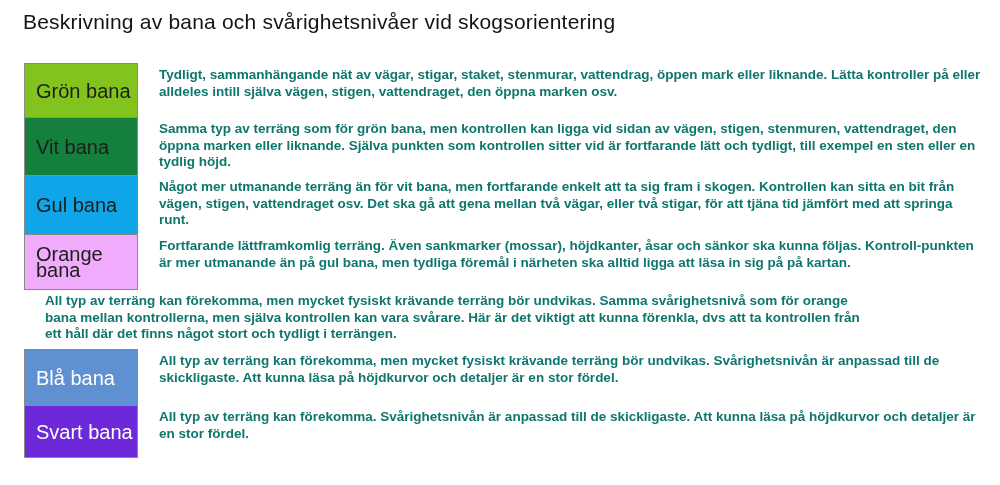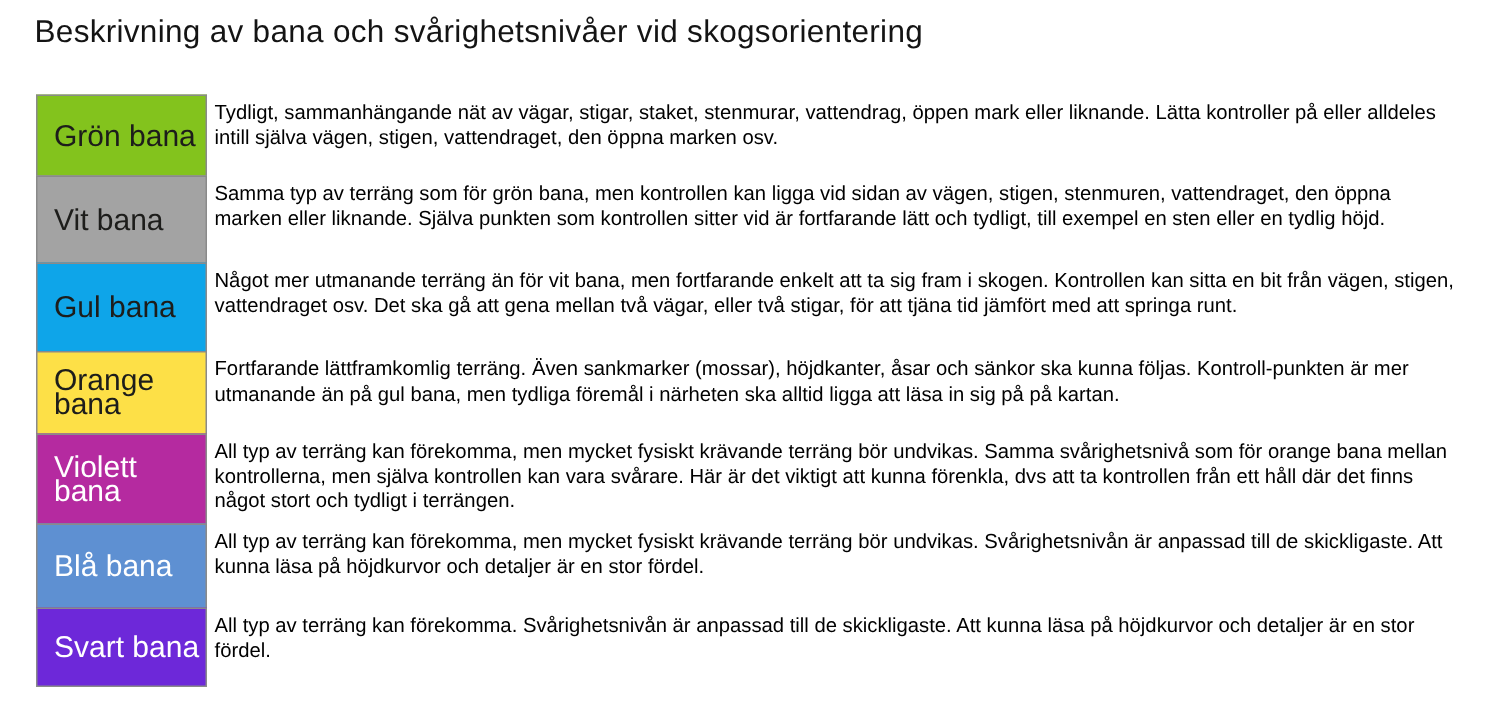--- a/index.html
+++ b/index.html
@@ -37,26 +37,27 @@
     border:1px solid #8a8a8a;
     display:flex;
     align-items:center;
     padding-left:11px;
   }
   .swatch-label {
     font-size:20px;
     line-height:16px;
   }
   .desc {
-    margin-left:5px;
+    margin-left:21px;
     width:827px;
     padding-top:4px;
     font-size:13.5px;
     line-height:16.5px;
-    color:#000000;
+    color:#0f766e;
+    font-weight:bold;
   }
   
   .row-0 { height:55px; }
   .row-1 { height:59px; }
   .row-2 { height:60px; }
   .row-3 { height:56px; }
   .row-4 { height:61px; }
   .row-5 { height:57px; }
   .row-6 { height:53px; }
 </style>
@@ -70,44 +71,41 @@
   <div class="course-table">
 
     <div class="row row-0">
       <div class="swatch" style="background-color: rgb(131, 195, 29); color: rgb(29, 29, 27);">
         <span class="swatch-label">Grön bana</span>
       </div>
       <div class="desc">Tydligt, sammanhängande nät av vägar, stigar, staket, stenmurar, vattendrag, öppen mark eller liknande. Lätta kontroller på eller alldeles intill själva vägen, stigen, vattendraget, den öppna marken osv.</div>
     </div>
 
     <div class="row row-1">
-      <div class="swatch" style="background-color: #a3a3a3; color: rgb(29, 29, 27);">
+      <div class="swatch" style="background-color: #15803d; color: rgb(29, 29, 27);">
         <span class="swatch-label">Vit bana</span>
       </div>
       <div class="desc">Samma typ av terräng som för grön bana, men kontrollen kan ligga vid sidan av vägen, stigen, stenmuren, vattendraget, den öppna marken eller liknande. Själva punkten som kontrollen sitter vid är fortfarande lätt och tydligt, till exempel en sten eller en tydlig höjd.</div>
     </div>
 
     <div class="row row-2">
       <div class="swatch" style="background-color: #0ea5e9; color: rgb(29, 29, 27);">
         <span class="swatch-label">Gul bana</span>
       </div>
       <div class="desc">Något mer utmanande terräng än för vit bana, men fortfarande enkelt att ta sig fram i skogen. Kontrollen kan sitta en bit från vägen, stigen, vattendraget osv. Det ska gå att gena mellan två vägar, eller två stigar, för att tjäna tid jämfört med att springa runt.</div>
     </div>
 
     <div class="row row-3">
-      <div class="swatch" style="background-color: #fde047; color: rgb(29, 29, 27);">
+      <div class="swatch" style="background-color: #f0abfc; color: rgb(29, 29, 27);">
         <span class="swatch-label">Orange bana</span>
       </div>
       <div class="desc">Fortfarande lättframkomlig terräng. Även sankmarker (mossar), höjdkanter, åsar och sänkor ska kunna följas. Kontroll-punkten är mer utmanande än på gul bana, men tydliga föremål i närheten ska alltid ligga att läsa in sig på på kartan.</div>
     </div>
 
     <div class="row row-4">
-      <div class="swatch" style="background-color: rgb(181, 42, 160); color: rgb(255, 255, 255);">
-        <span class="swatch-label">Violett bana</span>
-      </div>
       <div class="desc">All typ av terräng kan förekomma, men mycket fysiskt krävande terräng bör undvikas. Samma svårighetsnivå som för orange bana mellan kontrollerna, men själva kontrollen kan vara svårare. Här är det viktigt att kunna förenkla, dvs att ta kontrollen från ett håll där det finns något stort och tydligt i terrängen.</div>
     </div>
 
     <div class="row row-5">
       <div class="swatch" style="background-color: rgb(94, 144, 210); color: rgb(255, 255, 255);">
         <span class="swatch-label">Blå bana</span>
       </div>
       <div class="desc">All typ av terräng kan förekomma, men mycket fysiskt krävande terräng bör undvikas. Svårighetsnivån är anpassad till de skickligaste. Att kunna läsa på höjdkurvor och detaljer är en stor fördel.</div>
     </div>
 

